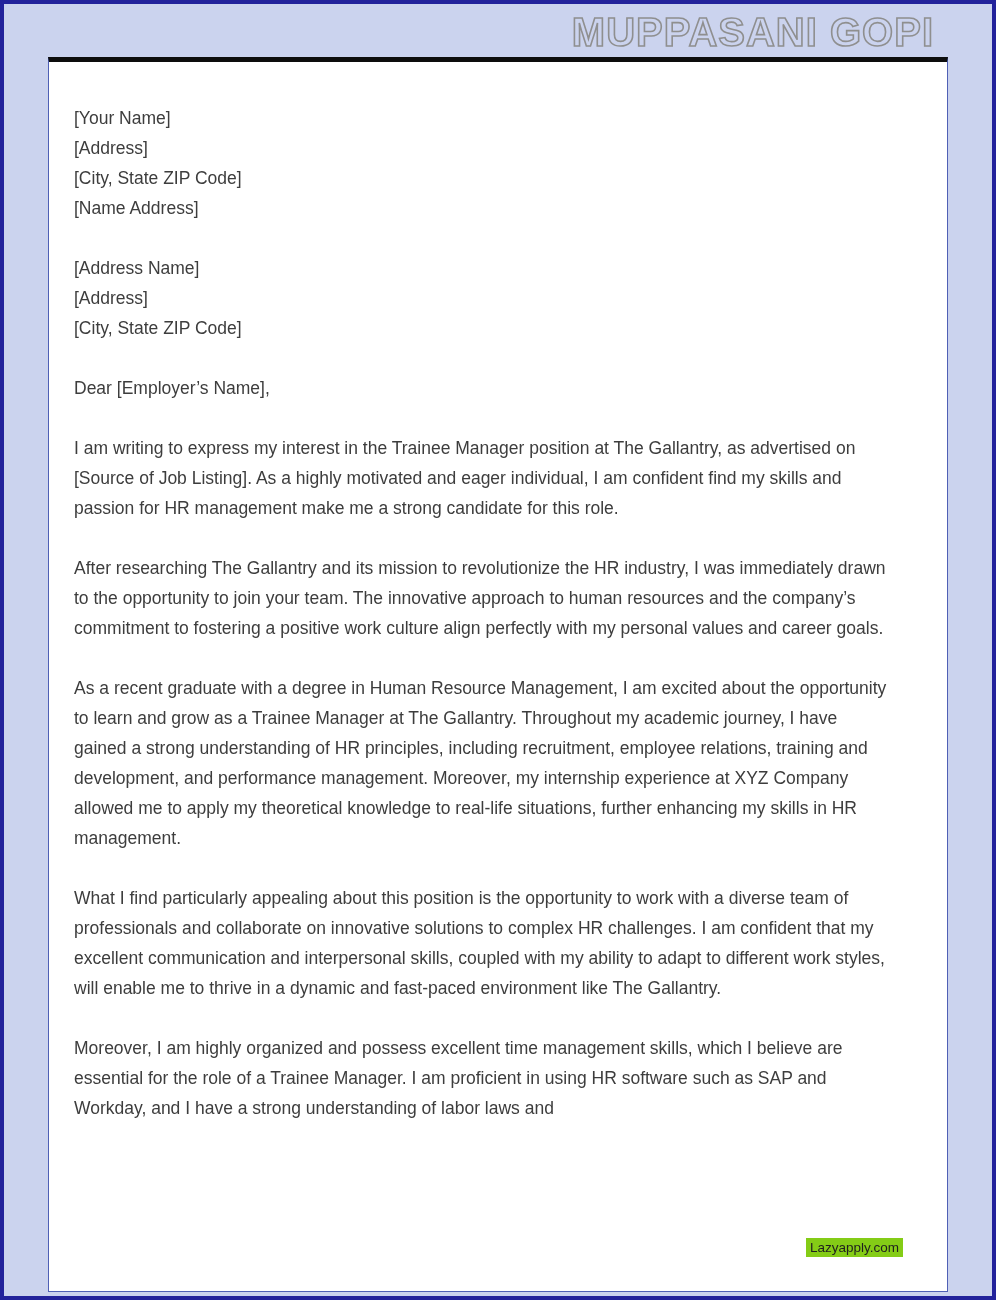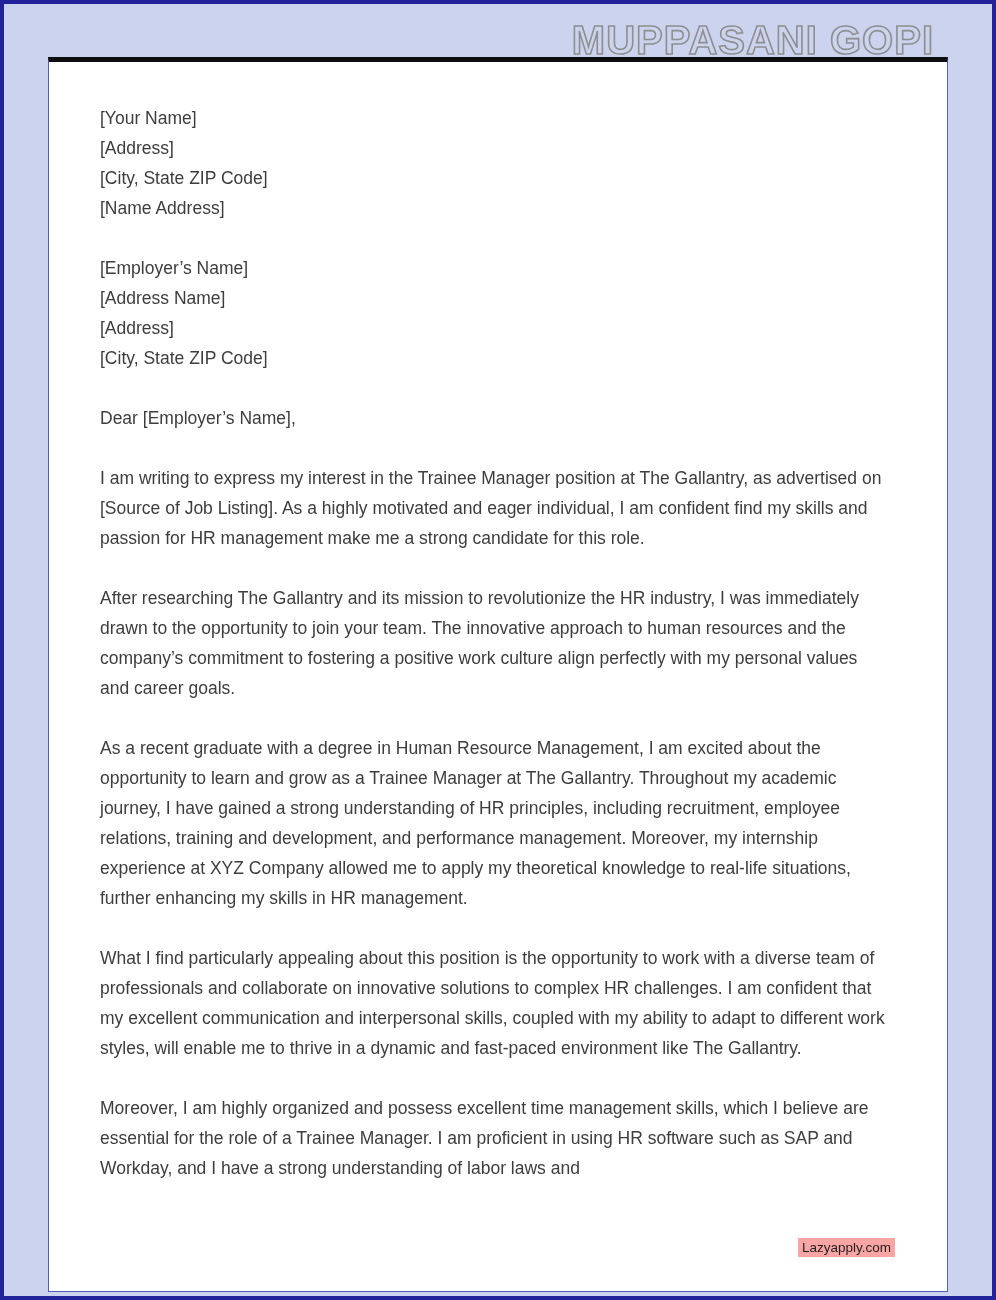--- a/index.html
+++ b/index.html
@@ -11,77 +11,76 @@
   .canvas {
     position: relative;
     width: 996px;
     height: 1300px;
     background: #cbd3ee;
     border: 4px solid #22229b;
     overflow: hidden;
   }
   .header-name {
     position: absolute;
-    top: 14px;
+    top: 6px;
     right: 58px;
     font-size: 40px;
     font-weight: 800;
     letter-spacing: 1px;
     color: rgba(255,255,255,0);
     -webkit-text-stroke: 1.6px #8f8f8f;
     text-stroke: 1.6px #8f8f8f;
     white-space: nowrap;
   }
   .page {
     position: absolute;
     left: 44px;
     right: 44px;
     top: 53px;
     bottom: 4px;
     background: #ffffff;
     border: 1px solid #4f60b5;
     border-top: 5px solid #0d0d0d;
-    padding: 41px 58px 0 51px;
+    padding: 41px 58px 0 25px;
     overflow: hidden;
   }
   .line, .para {
     font-size: 17.5px;
     line-height: 30px;
     color: #3d3d3d;
   }
   .block { margin-bottom: 30px; }
   .para { margin-bottom: 30px; }
   .watermark {
     position: absolute;
-    right: 52px;
+    right: 44px;
     bottom: 34px;
     font-size: 13.5px;
     color: #1f1f1f;
-    background: #fca5a5;
+    background: #84cc16;
     padding: 2px 4px;
   }
 </style>
 </head>
 <body>
 
 <div class="canvas">
 
   <div class="header-name">MUPPASANI GOPI</div>
 
   <div class="page">
 
     <div class="block">
       <div class="line">[Your Name]</div>
       <div class="line">[Address]</div>
       <div class="line">[City, State ZIP Code]</div>
       <div class="line">[Name Address]</div>
     </div>
 
     <div class="block">
-      <div class="line">[Employer’s Name]</div>
       <div class="line">[Address Name]</div>
       <div class="line">[Address]</div>
       <div class="line">[City, State ZIP Code]</div>
     </div>
 
     <div class="block">
       <div class="line">Dear [Employer’s Name],</div>
     </div>
 
     <div class="para">I am writing to express my interest in the Trainee Manager position at The Gallantry, as advertised on [Source of Job Listing]. As a highly motivated and eager individual, I am confident find my skills and passion for HR management make me a strong candidate for this role.</div>

